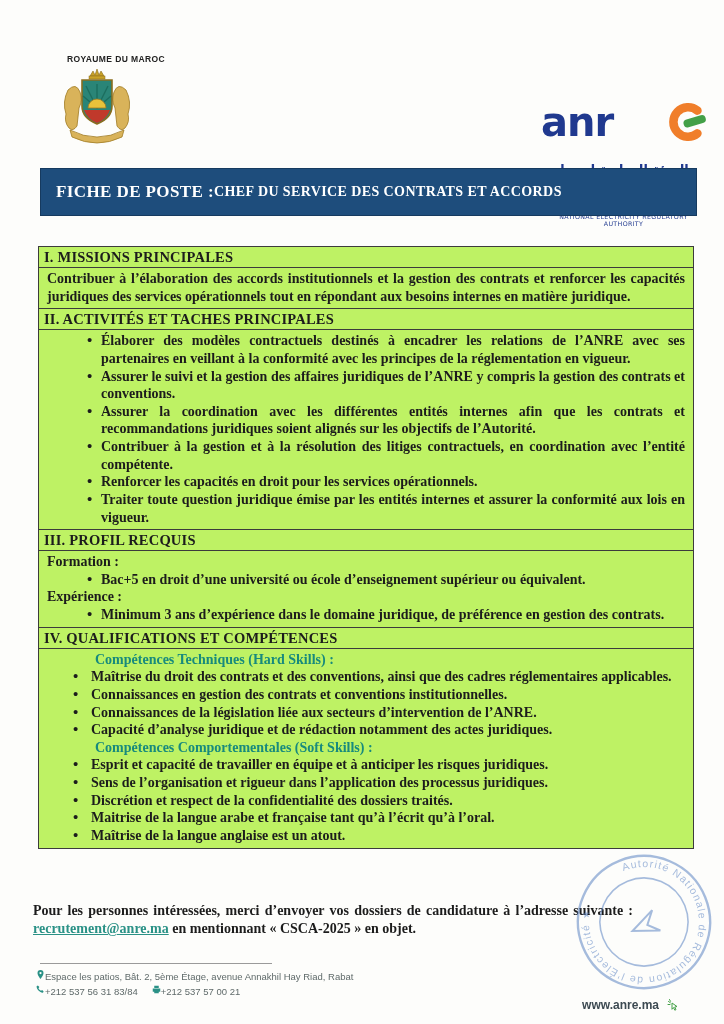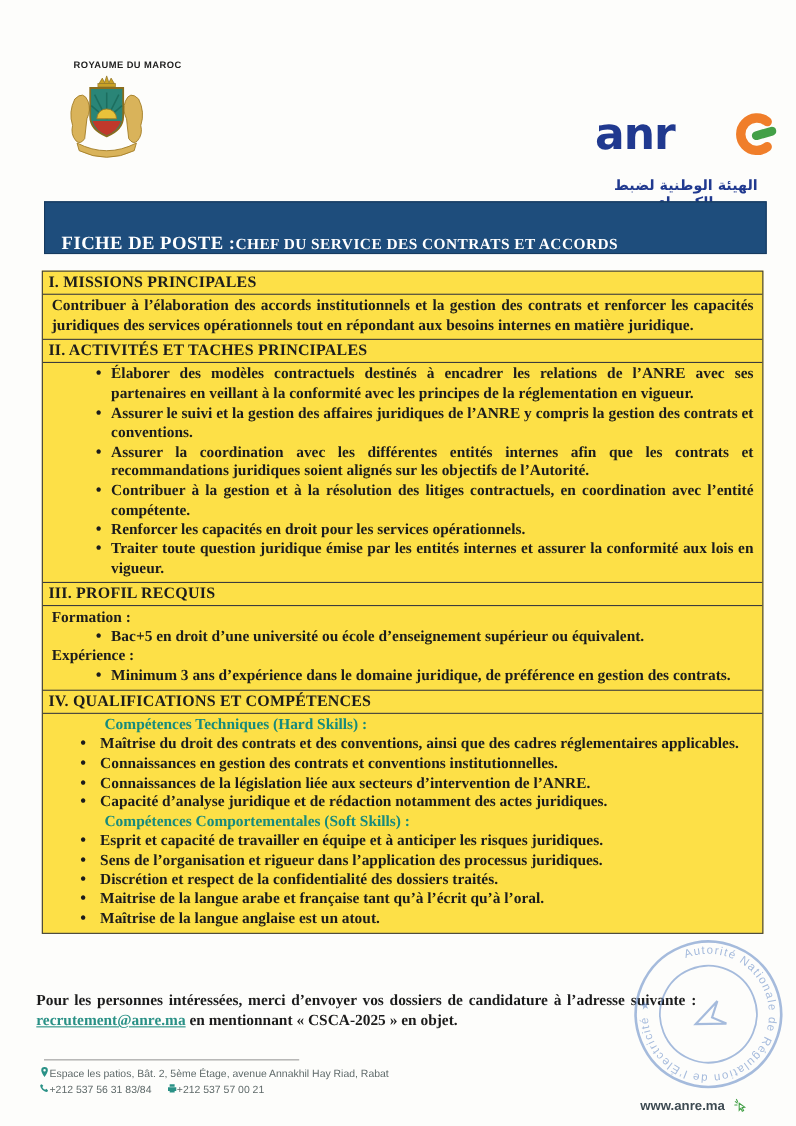--- a/index.html
+++ b/index.html
@@ -23,31 +23,31 @@
     line-height:40px; color:#20398f; letter-spacing:-1px; }
   .anre-arabic { font-family:"DejaVu Sans", sans-serif; font-size:13px; font-weight:bold;
     color:#20398f; margin-top:20px; }
   .anre-tifinagh { font-family:"DejaVu Sans", sans-serif; font-size:7.5px; color:#20398f;
     margin-top:1px; letter-spacing:.5px; }
   .anre-english { font-family:"DejaVu Sans", sans-serif; font-size:6.3px; color:#20398f;
     margin-top:2px; letter-spacing:.35px; }
 
   
   .banner {
-    position:absolute; left:40px; top:183px; width:657px; height:48px;
-    background:#1e4d7c; color:#fff; display:flex; align-items:flex-end;
+    position:absolute; left:40px; top:168px; width:657px; height:48px;
+    background:#1e4d7c; color:#fff; display:flex; align-items:center;
     padding-left:16px; box-shadow:0 0 0 1px #163a5f inset;
   }
   .banner .b-prefix { font-size:17px; font-weight:bold; letter-spacing:.4px; }
   .banner .b-title  { font-size:14px; font-weight:bold; letter-spacing:.4px; }
 
   
   .doc-table {
     position:absolute; left:38px; top:246px; width:656px;
-    border:1.4px solid #3c3c3c; background:#fde047;
+    border:1.4px solid #3c3c3c; background:#bef264;
   }
   .row { border-bottom:1px solid #3c3c3c; }
   .row:last-child { border-bottom:none; }
   .row-header { font-size:14.5px; font-weight:bold; padding:2px 8px 1px 5px; letter-spacing:.2px; }
   .row-content { padding:2px 8px 3px 8px; font-size:14px; line-height:1.26; text-align:justify; }
   .row-content p { font-weight:600; }
 
   ul.blist { list-style:none; }
   ul.blist li { position:relative; padding-left:54px; font-weight:600; text-align:justify; }
   ul.blist li::before { content:"•"; position:absolute; left:40px; top:-1px; font-size:15px; }

